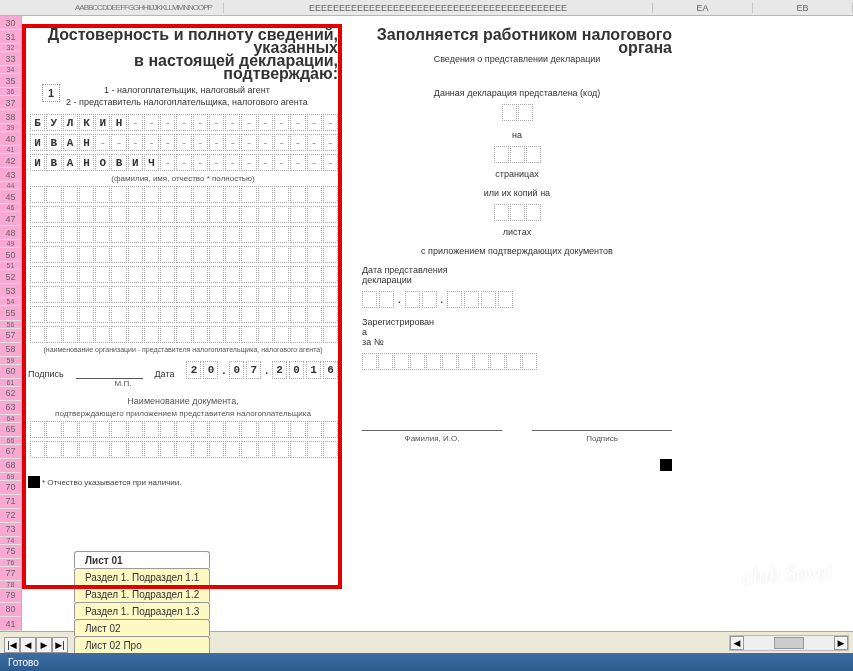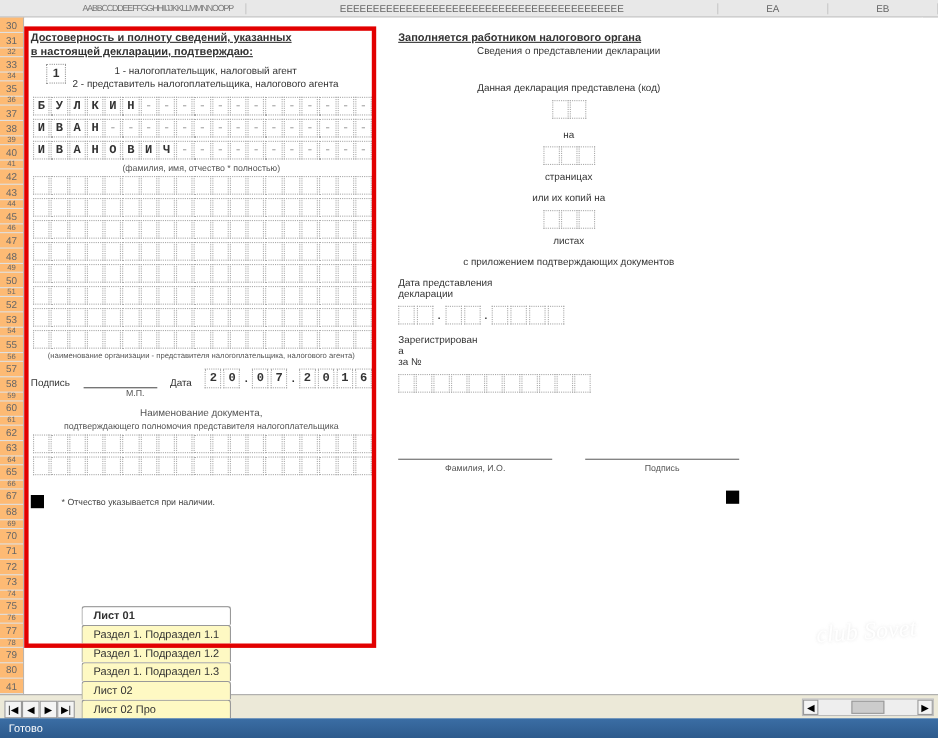--- a/index.html
+++ b/index.html
@@ -20,21 +20,21 @@
     display: flex; background: #e8e8e8; border-bottom: 1px solid #b5b5b5;
     font-size: 9px; color: #666; align-items: center; justify-content: flex-end;
   }
   .col-headers .rowhdr-spacer { width: 22px; border-right: 1px solid #c8c8c8;}
   .col-headers .tight { letter-spacing:-1px; font-size:8px; padding-left:2px; color:#777;}
   .col-headers .big { width: 430px; text-align:center; border-left:1px solid #c8c8c8; border-right:1px solid #c8c8c8;}
   .col-headers .ea, .col-headers .eb { width:100px; text-align:center; border-right:1px solid #c8c8c8;}
   
   .row-headers {
     position: absolute; top:16px; left:0; width:22px; bottom:40px;
-    background:#fdba74; border-right:1px solid #b5b5b5;
+    background:#f9a8d4; border-right:1px solid #b5b5b5;
     display:flex; flex-direction:column; font-size:9px; color:#666;
   }
   .row-headers span { height:19px; display:flex; align-items:center; justify-content:center; border-bottom:1px solid #e0e0e0;}
   .row-headers span.short { height:9px; font-size:7px; }
   
   .sheet {
     position:absolute; top:16px; left:22px; right:0; bottom:40px;
     background:#fff;
   }
   
@@ -42,21 +42,21 @@
     position:absolute; top:8px; left:0px; width:320px; height:565px;
     border:4px solid #e20000; pointer-events:none; z-index:5;
   }
   
   .form-left {
     position:absolute; top:12px; left:6px; width:310px;
   }
   .form-right {
     position:absolute; top:12px; left:340px; width:310px;
   }
-  .hdr { text-align:left; font-weight:bold; font-size:10px; line-height:13px;text-decoration:underline;}
+  .hdr { text-align:right; font-weight:bold; font-size:16px; line-height:13px;}
   .code-with-opts { display:flex; align-items:flex-start; gap:6px; margin:4px 0 6px 14px;}
   .codebox { width:18px; height:18px; border:1px dotted #999; display:flex; align-items:center; justify-content:center; font-weight:bold; font-size:11px;}
   .opts { font-size:9px; line-height:12px;text-align:center;}
   .char-row { display:flex; gap:1px; margin:3px 0 3px 2px;}
   .cell {
     width:15.5px; height:17px; border:1px dotted #aaa;
     display:flex; align-items:center; justify-content:center;
     font-size:11px; font-family: "Courier New", monospace; font-weight:bold;
   }
   .dash { color:#999; font-weight:normal;}
@@ -460,21 +460,21 @@
         <span class="dot">.</span>
         <span class="cell">2</span>
           <span class="cell">0</span>
           <span class="cell">1</span>
           <span class="cell">6</span>
       </span>
     </div>
     <div class="mp" style="width:110px; margin-left:40px;">М.П.</div>
 
     <div class="caption" style="margin-top:8px; font-size:9px;">Наименование документа,</div>
-    <div class="caption" style="font-size:8px;">подтверждающего полномочия представителя налогоплательщика</div>
+    <div class="caption" style="font-size:8px;">подтверждающего приложением представителя налогоплательщика</div>
     <div id="doc-rows">
         <div class="char-row">
           <span class="cell"></span>
           <span class="cell"></span>
           <span class="cell"></span>
           <span class="cell"></span>
           <span class="cell"></span>
           <span class="cell"></span>
           <span class="cell"></span>
           <span class="cell"></span>
@@ -506,21 +506,21 @@
           <span class="cell"></span>
           <span class="cell"></span>
           <span class="cell"></span>
           <span class="cell"></span>
           <span class="cell"></span>
           <span class="cell"></span>
           <span class="cell"></span>
         </div>
       </div>
 
-    <div style="margin-top:18px; display:flex; align-items:center; gap:16px;">
+    <div style="margin-top:18px; display:flex; align-items:center; gap:2px;">
       <span class="blackbox"></span>
       <span class="tiny">* Отчество указывается при наличии.</span>
     </div>
   </div>
 
   <div class="form-right">
     <div class="hdr">Заполняется работником налогового органа</div>
     <div class="right-sub">Сведения о представлении декларации</div>
 
     <div class="rline" style="margin-top:24px;">

